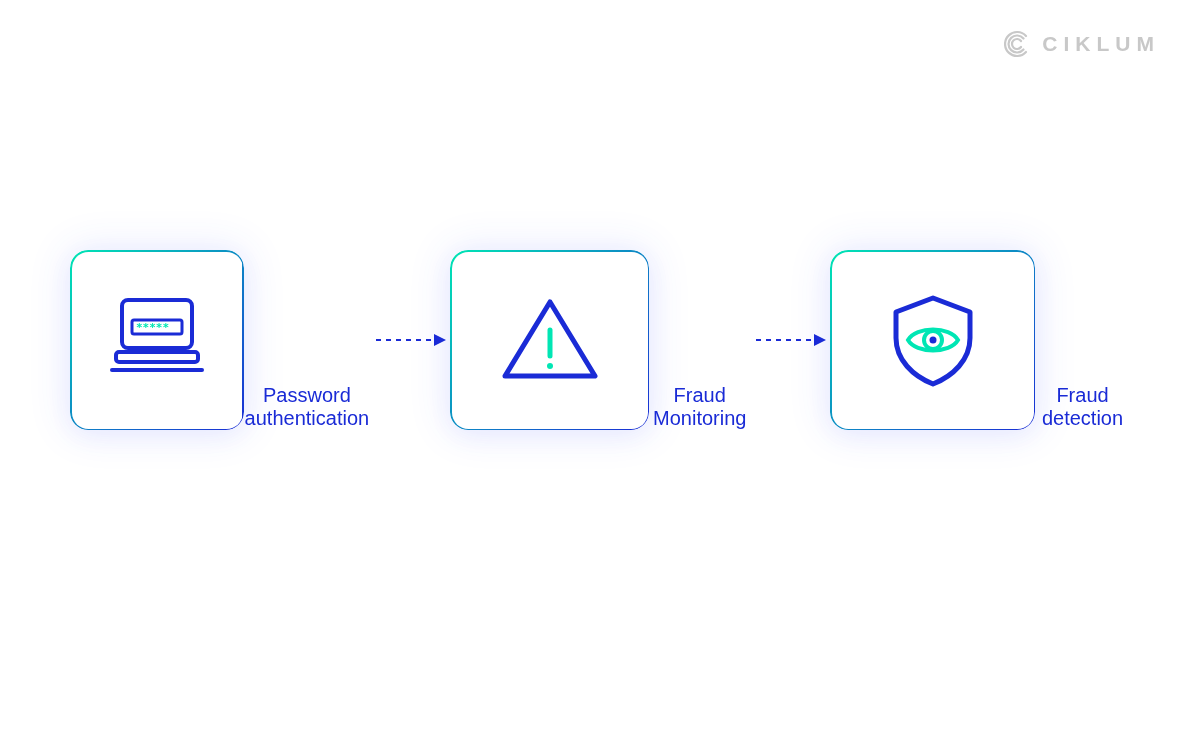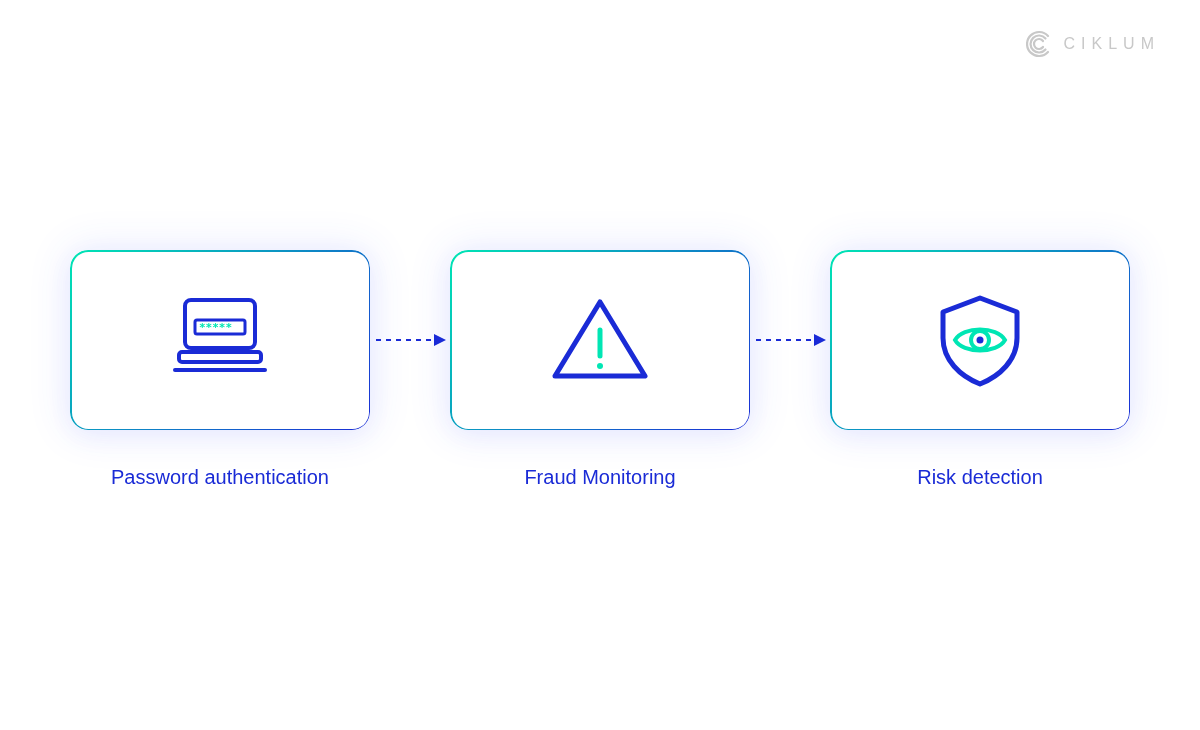--- a/index.html
+++ b/index.html
@@ -9,39 +9,39 @@
     position: absolute;
     top: 30px;
     right: 40px;
     display: flex;
     align-items: center;
     gap: 10px;
     color: #c8c8c8;
   }
   .brand-mark svg { display: block; }
   .brand-name {
-    font-size: 16px;
+    font-size: 21px;
     letter-spacing: 6px;
-    font-weight: 400;
+    font-weight: 700;
     color: #c8c8c8;
   }
   .flow {
     position: absolute;
     top: 250px;
     left: 0;
     width: 100%;
     display: flex;
     flex-direction: row;
     align-items: flex-start;
     justify-content: center;
   }
   .node {
     display: flex;
-    flex-direction: column;
-    align-items: center;
+    flex-direction: row;
+    align-items: flex-end;
     width: 300px;
   }
   .card {
     width: 300px;
     height: 180px;
     border-radius: 18px;
     background: #fff;
     display: flex;
     align-items: center;
     justify-content: center;
@@ -156,17 +156,17 @@
 
             <path d="M55 8 L92 22 V48 C92 70 75 86 55 94 C35 86 18 70 18 48 V22 Z" stroke="#1a2bd6" stroke-width="5" fill="none" stroke-linejoin="round"></path>
 
             <path d="M30 50 C38 36 72 36 80 50 C72 64 38 64 30 50 Z" stroke="#00e6b4" stroke-width="4" fill="none"></path>
 
             <circle cx="55" cy="50" r="9" stroke="#00e6b4" stroke-width="4" fill="none"></circle>
             <circle cx="55" cy="50" r="3.5" fill="#1a2bd6"></circle>
           </svg>
         </span>
       </div>
-      <div class="caption">Risk detection</div>
+      <div class="caption">Fraud detection</div>
     </div>
 
   </div>
 </div>
 
 </body></html>

